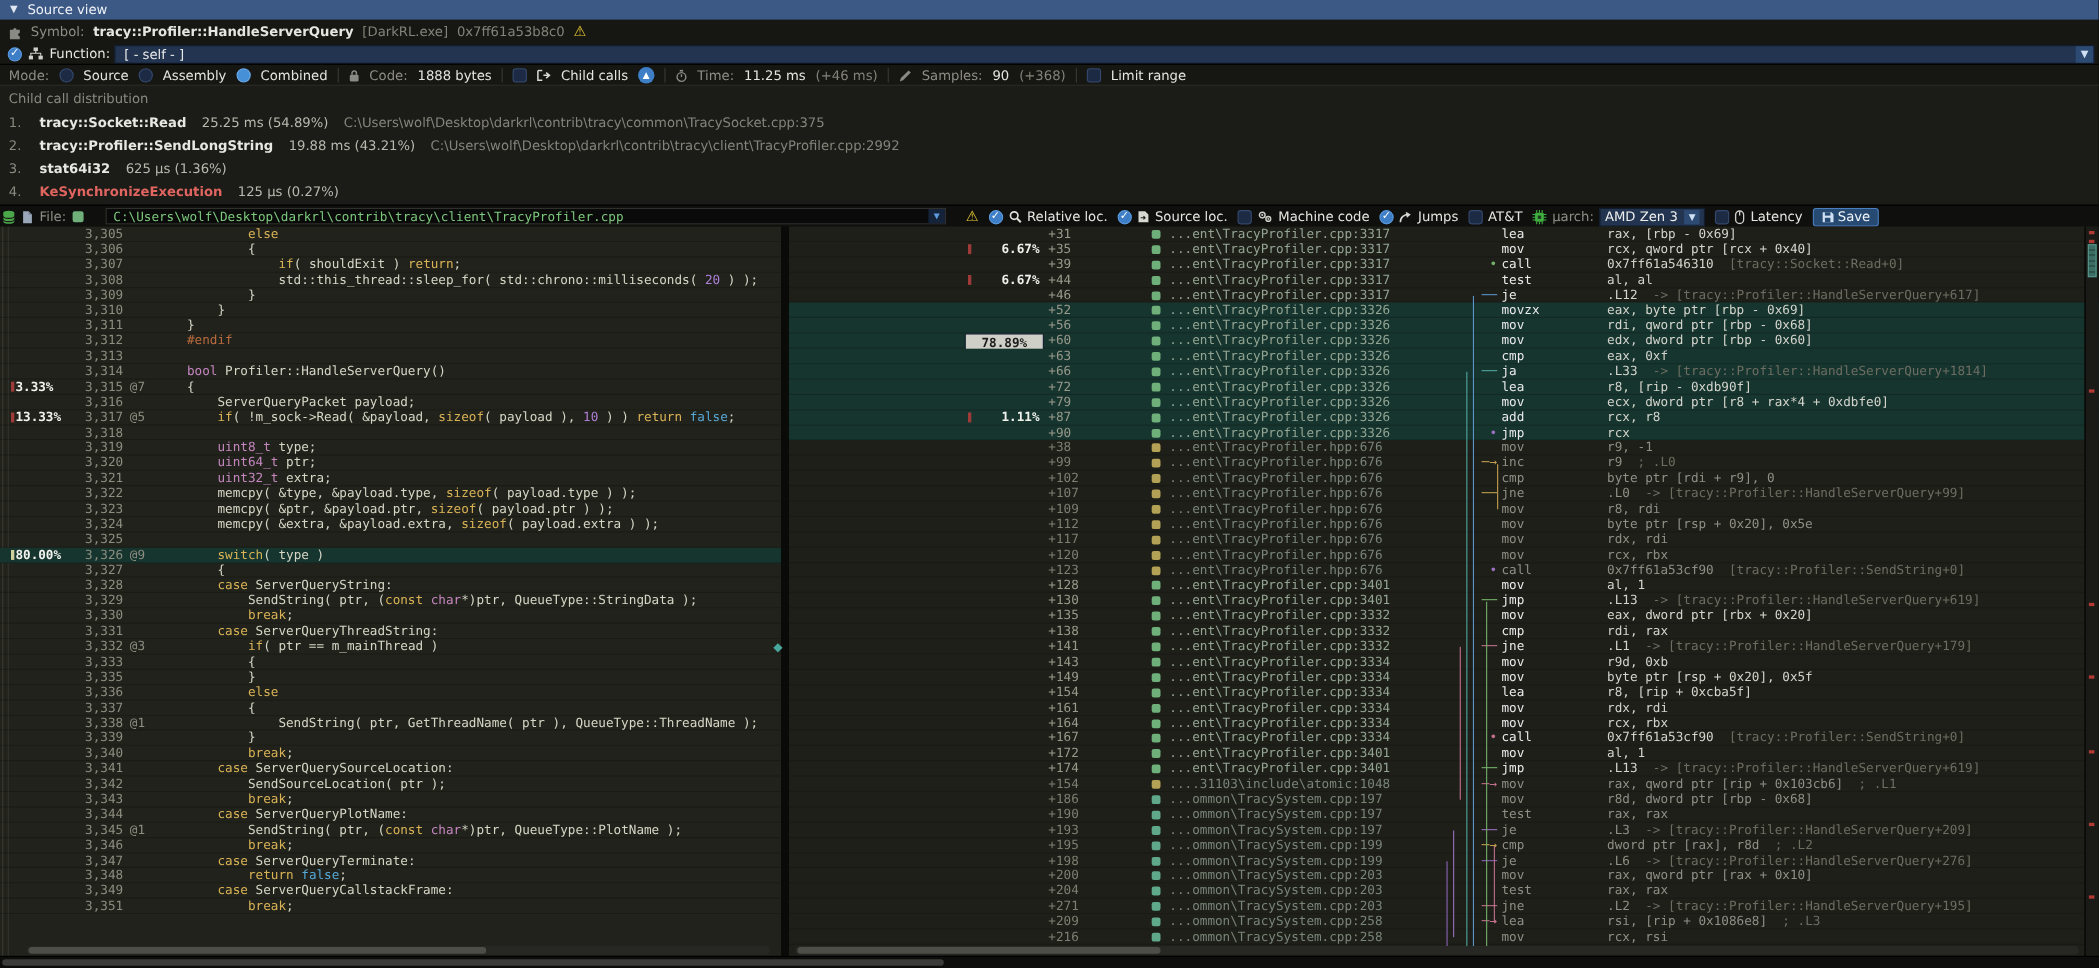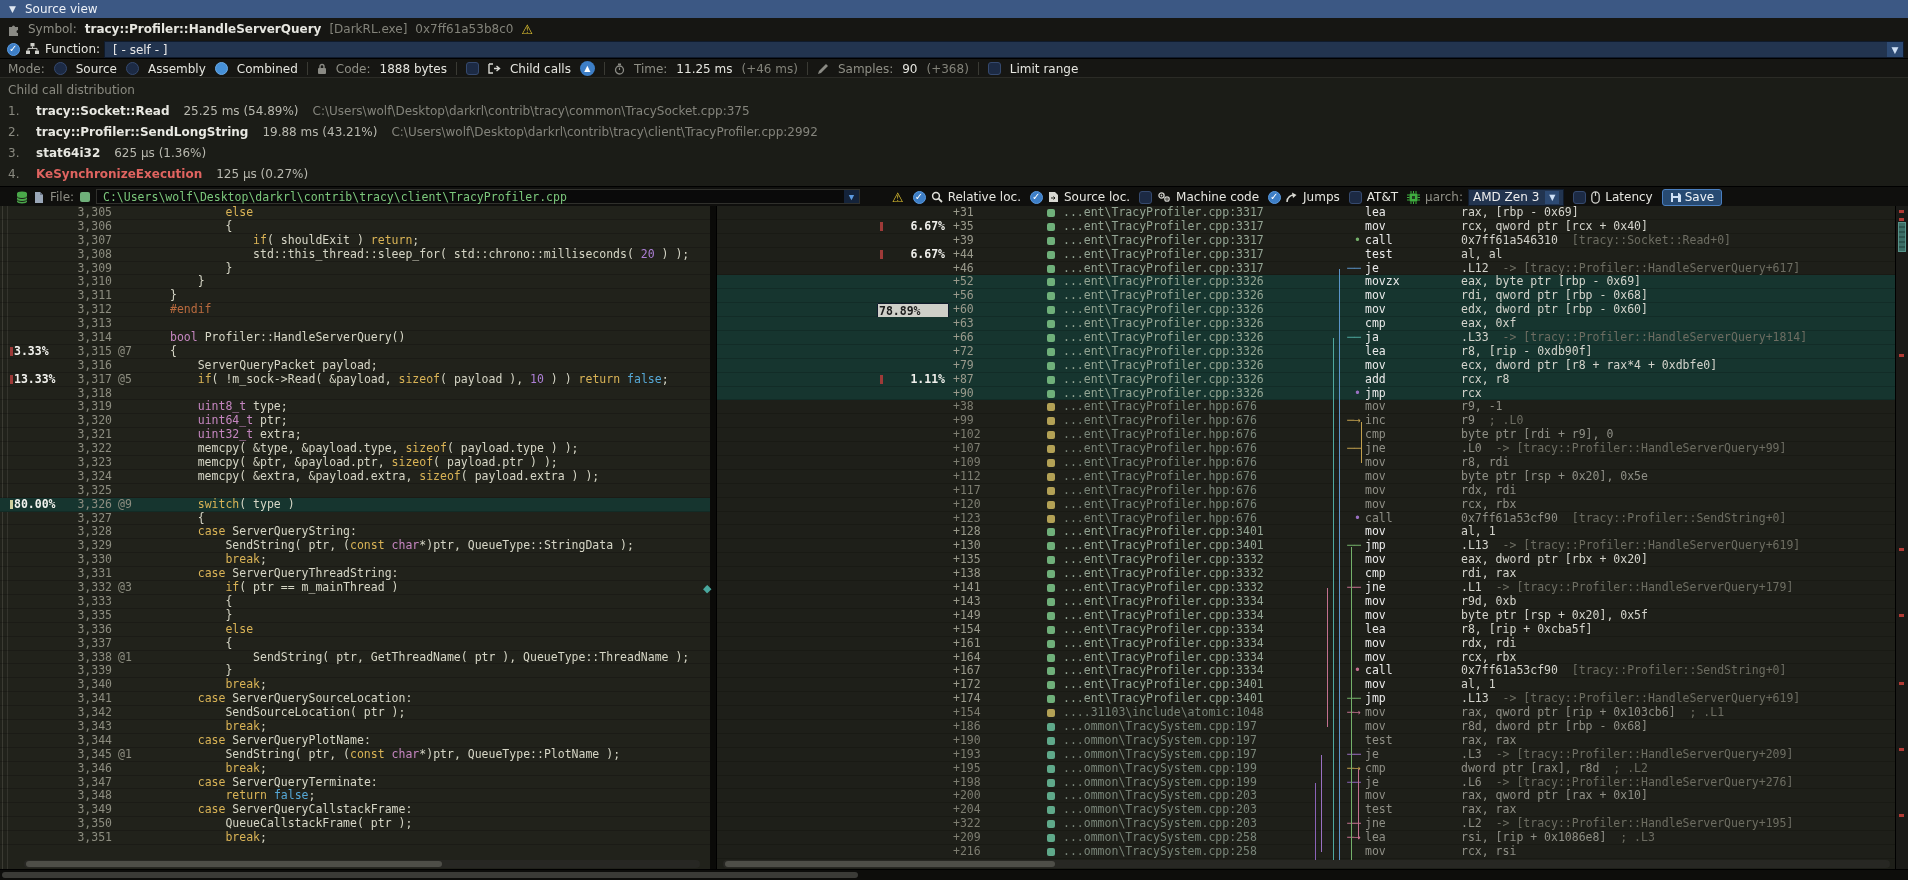--- a/index.html
+++ b/index.html
@@ -39,29 +39,29 @@
   .childsec{position:absolute;left:0;top:77px;right:0;height:109px;background:#1b1c17;border-top:1px solid #2b2b26;}
   .childsec .hdr{padding:5px 0 3px 8px;color:#8a8a80;}
   .ccitem{display:flex;align-items:center;gap:14px;height:21px;padding-left:8px;}
   .ccitem .idx{color:#8a8a80;width:14px;}
   .ccitem .nm{color:#e8e8e2;font-weight:bold;}
   .ccitem.kernel .nm{color:#e06460;}
   .ccitem .tm{color:#b9b9b0;}
   .ccitem .loc{color:#84847c;}
   
   .filerow{position:absolute;left:0;top:186px;right:0;height:20px;background:#0f0f0d;border-top:1px solid #000;display:flex;align-items:center;}
-  .fileleft{width:872px;display:flex;align-items:center;gap:6px;padding-left:16px;flex:0 0 auto;position:relative;height:100%;}
+  .fileleft{width:872px;display:flex;align-items:center;gap:6px;padding-left:2px;flex:0 0 auto;position:relative;height:100%;}
   .swatch{width:10px;height:10px;border-radius:2px;background:#6fb07a;flex:0 0 auto;}
   .filecombo{position:absolute;left:96px;width:764px;top:2px;height:15px;background:#0a0a0a;border:1px solid #30302c;
              display:flex;align-items:center;padding-left:6px;color:#7cc87c;font-size:12px;box-sizing:border-box;}
   .filecombo .arr{position:absolute;right:0;top:0;bottom:0;width:15px;background:#14233a;display:flex;align-items:center;
                   justify-content:center;font-size:9px;color:#5d9ae0;}
   .toolbar{display:flex;align-items:center;gap:9px;padding-left:4px;}
   .tbgroup{display:flex;align-items:center;gap:5px;}
-  .sel{height:15px;background:#22344f;border:1px solid #101b2c;display:flex;align-items:center;padding:0 4px;gap:6px;color:#eee;position:relative;}
+  .sel{height:15px;background:#22344f;border:1px solid #101b2c;display:flex;align-items:center;padding:0 4px;gap:6px;color:#eee;position:relative;justify-content:center;}
   .sel .sarr{width:14px;height:13px;background:#2d4a73;display:flex;align-items:center;justify-content:center;font-size:8px;color:#cfe0f5;}
   .savebtn{height:15px;background:#274a72;border:1px solid #4a7fc0;border-radius:3px;display:flex;align-items:center;gap:4px;
            padding:0 7px;color:#f0f4f8;}
   .icon{display:inline-flex;flex:0 0 auto;}
   
   .panes{position:absolute;left:0;top:206px;right:0;bottom:10px;}
   .mono{font-family:"DejaVu Sans Mono",monospace;font-size:11.5px;}
   .srcpane{position:absolute;left:0;top:0;width:710px;bottom:0;background:#21221b;overflow:hidden;}
   .gut1{position:absolute;left:2px;top:0;bottom:0;width:1px;background:#3b3b33;}
   .gut2{position:absolute;left:7px;top:0;bottom:0;width:1px;background:#34342d;}
@@ -377,21 +377,20 @@
           <div class="srow"><span class="spct"></span><span class="snum">3,340</span><span class="smark"></span><span class="scode"><span class="tk-d">        </span><span class="tk-k">break</span><span class="tk-d">;</span></span></div>
           <div class="srow"><span class="spct"></span><span class="snum">3,341</span><span class="smark"></span><span class="scode"><span class="tk-d">    </span><span class="tk-k">case</span><span class="tk-d"> ServerQuerySourceLocation:</span></span></div>
           <div class="srow"><span class="spct"></span><span class="snum">3,342</span><span class="smark"></span><span class="scode"><span class="tk-d">        SendSourceLocation( ptr );</span></span></div>
           <div class="srow"><span class="spct"></span><span class="snum">3,343</span><span class="smark"></span><span class="scode"><span class="tk-d">        </span><span class="tk-k">break</span><span class="tk-d">;</span></span></div>
           <div class="srow"><span class="spct"></span><span class="snum">3,344</span><span class="smark"></span><span class="scode"><span class="tk-d">    </span><span class="tk-k">case</span><span class="tk-d"> ServerQueryPlotName:</span></span></div>
           <div class="srow"><span class="spct"></span><span class="snum">3,345</span><span class="smark">@1</span><span class="scode"><span class="tk-d">        SendString( ptr, (</span><span class="tk-k">const</span><span class="tk-d"> </span><span class="tk-t">char</span><span class="tk-d">*)ptr, QueueType::PlotName );</span></span></div>
           <div class="srow"><span class="spct"></span><span class="snum">3,346</span><span class="smark"></span><span class="scode"><span class="tk-d">        </span><span class="tk-k">break</span><span class="tk-d">;</span></span></div>
           <div class="srow"><span class="spct"></span><span class="snum">3,347</span><span class="smark"></span><span class="scode"><span class="tk-d">    </span><span class="tk-k">case</span><span class="tk-d"> ServerQueryTerminate:</span></span></div>
           <div class="srow"><span class="spct"></span><span class="snum">3,348</span><span class="smark"></span><span class="scode"><span class="tk-d">        </span><span class="tk-k">return</span><span class="tk-d"> </span><span class="tk-f">false</span><span class="tk-d">;</span></span></div>
           <div class="srow"><span class="spct"></span><span class="snum">3,349</span><span class="smark"></span><span class="scode"><span class="tk-d">    </span><span class="tk-k">case</span><span class="tk-d"> ServerQueryCallstackFrame:</span></span></div>
-          <div class="srow"><span class="spct"></span><span class="snum">3,350</span><span class="smark"></span><span class="scode"><span class="tk-d">        QueueCallstackFrame( ptr );</span></span></div>
           <div class="srow"><span class="spct"></span><span class="snum">3,351</span><span class="smark"></span><span class="scode"><span class="tk-d">        </span><span class="tk-k">break</span><span class="tk-d">;</span></span></div>
         </div>
       <div class="hscroll" style="left:24px;width:676px;bottom:2px">
         <div class="hthumb" style="left:2px;width:416px"></div>
       </div>
     </div>
     <div class="splitter"></div>
     <div class="split-handle">◆</div>
     <div class="asmpane mono">
       <div id="asmrows" style="position:absolute;left:0;top:0;right:0">
@@ -432,21 +431,21 @@
           <div class="arow"><span class="apct"></span><span class="aoff">+172</span><span class="asw g"></span><span class="afile">...ent\TracyProfiler.cpp:3401</span><span class="ajm"></span><span class="amn">mov</span><span class="aop">al, 1</span></div>
           <div class="arow"><span class="apct"></span><span class="aoff">+174</span><span class="asw g"></span><span class="afile">...ent\TracyProfiler.cpp:3401</span><span class="ajm" style="color: rgb(116, 176, 106);">──</span><span class="amn">jmp</span><span class="aop">.L13<span class="nt">  -&gt; [tracy::Profiler::HandleServerQuery+619]</span></span></div>
           <div class="arow d"><span class="apct"></span><span class="aoff">+154</span><span class="asw o"></span><span class="afile">....31103\include\atomic:1048</span><span class="ajm" style="color: rgb(194, 112, 142);">─→</span><span class="amn">mov</span><span class="aop">rax, qword ptr [rip + 0x103cb6]<span class="nt">  ; .L1</span></span></div>
           <div class="arow d"><span class="apct"></span><span class="aoff">+186</span><span class="asw t"></span><span class="afile">...ommon\TracySystem.cpp:197</span><span class="ajm"></span><span class="amn">mov</span><span class="aop">r8d, dword ptr [rbp - 0x68]</span></div>
           <div class="arow d"><span class="apct"></span><span class="aoff">+190</span><span class="asw t"></span><span class="afile">...ommon\TracySystem.cpp:197</span><span class="ajm"></span><span class="amn">test</span><span class="aop">rax, rax</span></div>
           <div class="arow d"><span class="apct"></span><span class="aoff">+193</span><span class="asw t"></span><span class="afile">...ommon\TracySystem.cpp:197</span><span class="ajm" style="color: rgb(154, 112, 194);">──</span><span class="amn">je</span><span class="aop">.L3<span class="nt">  -&gt; [tracy::Profiler::HandleServerQuery+209]</span></span></div>
           <div class="arow d"><span class="apct"></span><span class="aoff">+195</span><span class="asw t"></span><span class="afile">...ommon\TracySystem.cpp:199</span><span class="ajm" style="color: rgb(194, 160, 78);">─→</span><span class="amn">cmp</span><span class="aop">dword ptr [rax], r8d<span class="nt">  ; .L2</span></span></div>
           <div class="arow d"><span class="apct"></span><span class="aoff">+198</span><span class="asw t"></span><span class="afile">...ommon\TracySystem.cpp:199</span><span class="ajm" style="color: rgb(138, 98, 184);">──</span><span class="amn">je</span><span class="aop">.L6<span class="nt">  -&gt; [tracy::Profiler::HandleServerQuery+276]</span></span></div>
           <div class="arow d"><span class="apct"></span><span class="aoff">+200</span><span class="asw t"></span><span class="afile">...ommon\TracySystem.cpp:203</span><span class="ajm"></span><span class="amn">mov</span><span class="aop">rax, qword ptr [rax + 0x10]</span></div>
           <div class="arow d"><span class="apct"></span><span class="aoff">+204</span><span class="asw t"></span><span class="afile">...ommon\TracySystem.cpp:203</span><span class="ajm"></span><span class="amn">test</span><span class="aop">rax, rax</span></div>
-          <div class="arow d"><span class="apct"></span><span class="aoff">+322</span><span class="asw t"></span><span class="afile">...ommon\TracySystem.cpp:203</span><span class="ajm" style="color: rgb(194, 112, 142);">──</span><span class="amn">jne</span><span class="aop">.L2<span class="nt">  -&gt; [tracy::Profiler::HandleServerQuery+195]</span></span></div>
+          <div class="arow d"><span class="apct"></span><span class="aoff">+271</span><span class="asw t"></span><span class="afile">...ommon\TracySystem.cpp:203</span><span class="ajm" style="color: rgb(194, 112, 142);">──</span><span class="amn">jne</span><span class="aop">.L2<span class="nt">  -&gt; [tracy::Profiler::HandleServerQuery+195]</span></span></div>
           <div class="arow d"><span class="apct"></span><span class="aoff">+209</span><span class="asw t"></span><span class="afile">...ommon\TracySystem.cpp:258</span><span class="ajm" style="color: rgb(194, 112, 142);">─→</span><span class="amn">lea</span><span class="aop">rsi, [rip + 0x1086e8]<span class="nt">  ; .L3</span></span></div>
           <div class="arow d"><span class="apct"></span><span class="aoff">+216</span><span class="asw t"></span><span class="afile">...ommon\TracySystem.cpp:258</span><span class="ajm"></span><span class="amn">mov</span><span class="aop">rcx, rsi</span></div>
         </div>
       <div id="jlayer" style="position:absolute;left:0;top:0;right:12px;bottom:10px;pointer-events:none">
           <div class="jline" style="left: 622px; top: 62.6px; height: 597.7px; background: rgb(90, 148, 200);"></div>
           <div class="jline" style="left: 616px; top: 132.1px; height: 528.2px; background: rgb(79, 168, 158);"></div>
           <div class="jline" style="left: 634px; top: 340.6px; height: 319.7px; background: rgb(116, 176, 106);"></div>
           <div class="jline" style="left: 610px; top: 382.3px; height: 139px; background: rgb(194, 112, 142);"></div>
           <div class="jline" style="left: 604px; top: 549.1px; height: 97.3px; background: rgb(154, 112, 194);"></div>
           <div class="jline" style="left: 598px; top: 576.9px; height: 83.4px; background: rgb(138, 98, 184);"></div>

